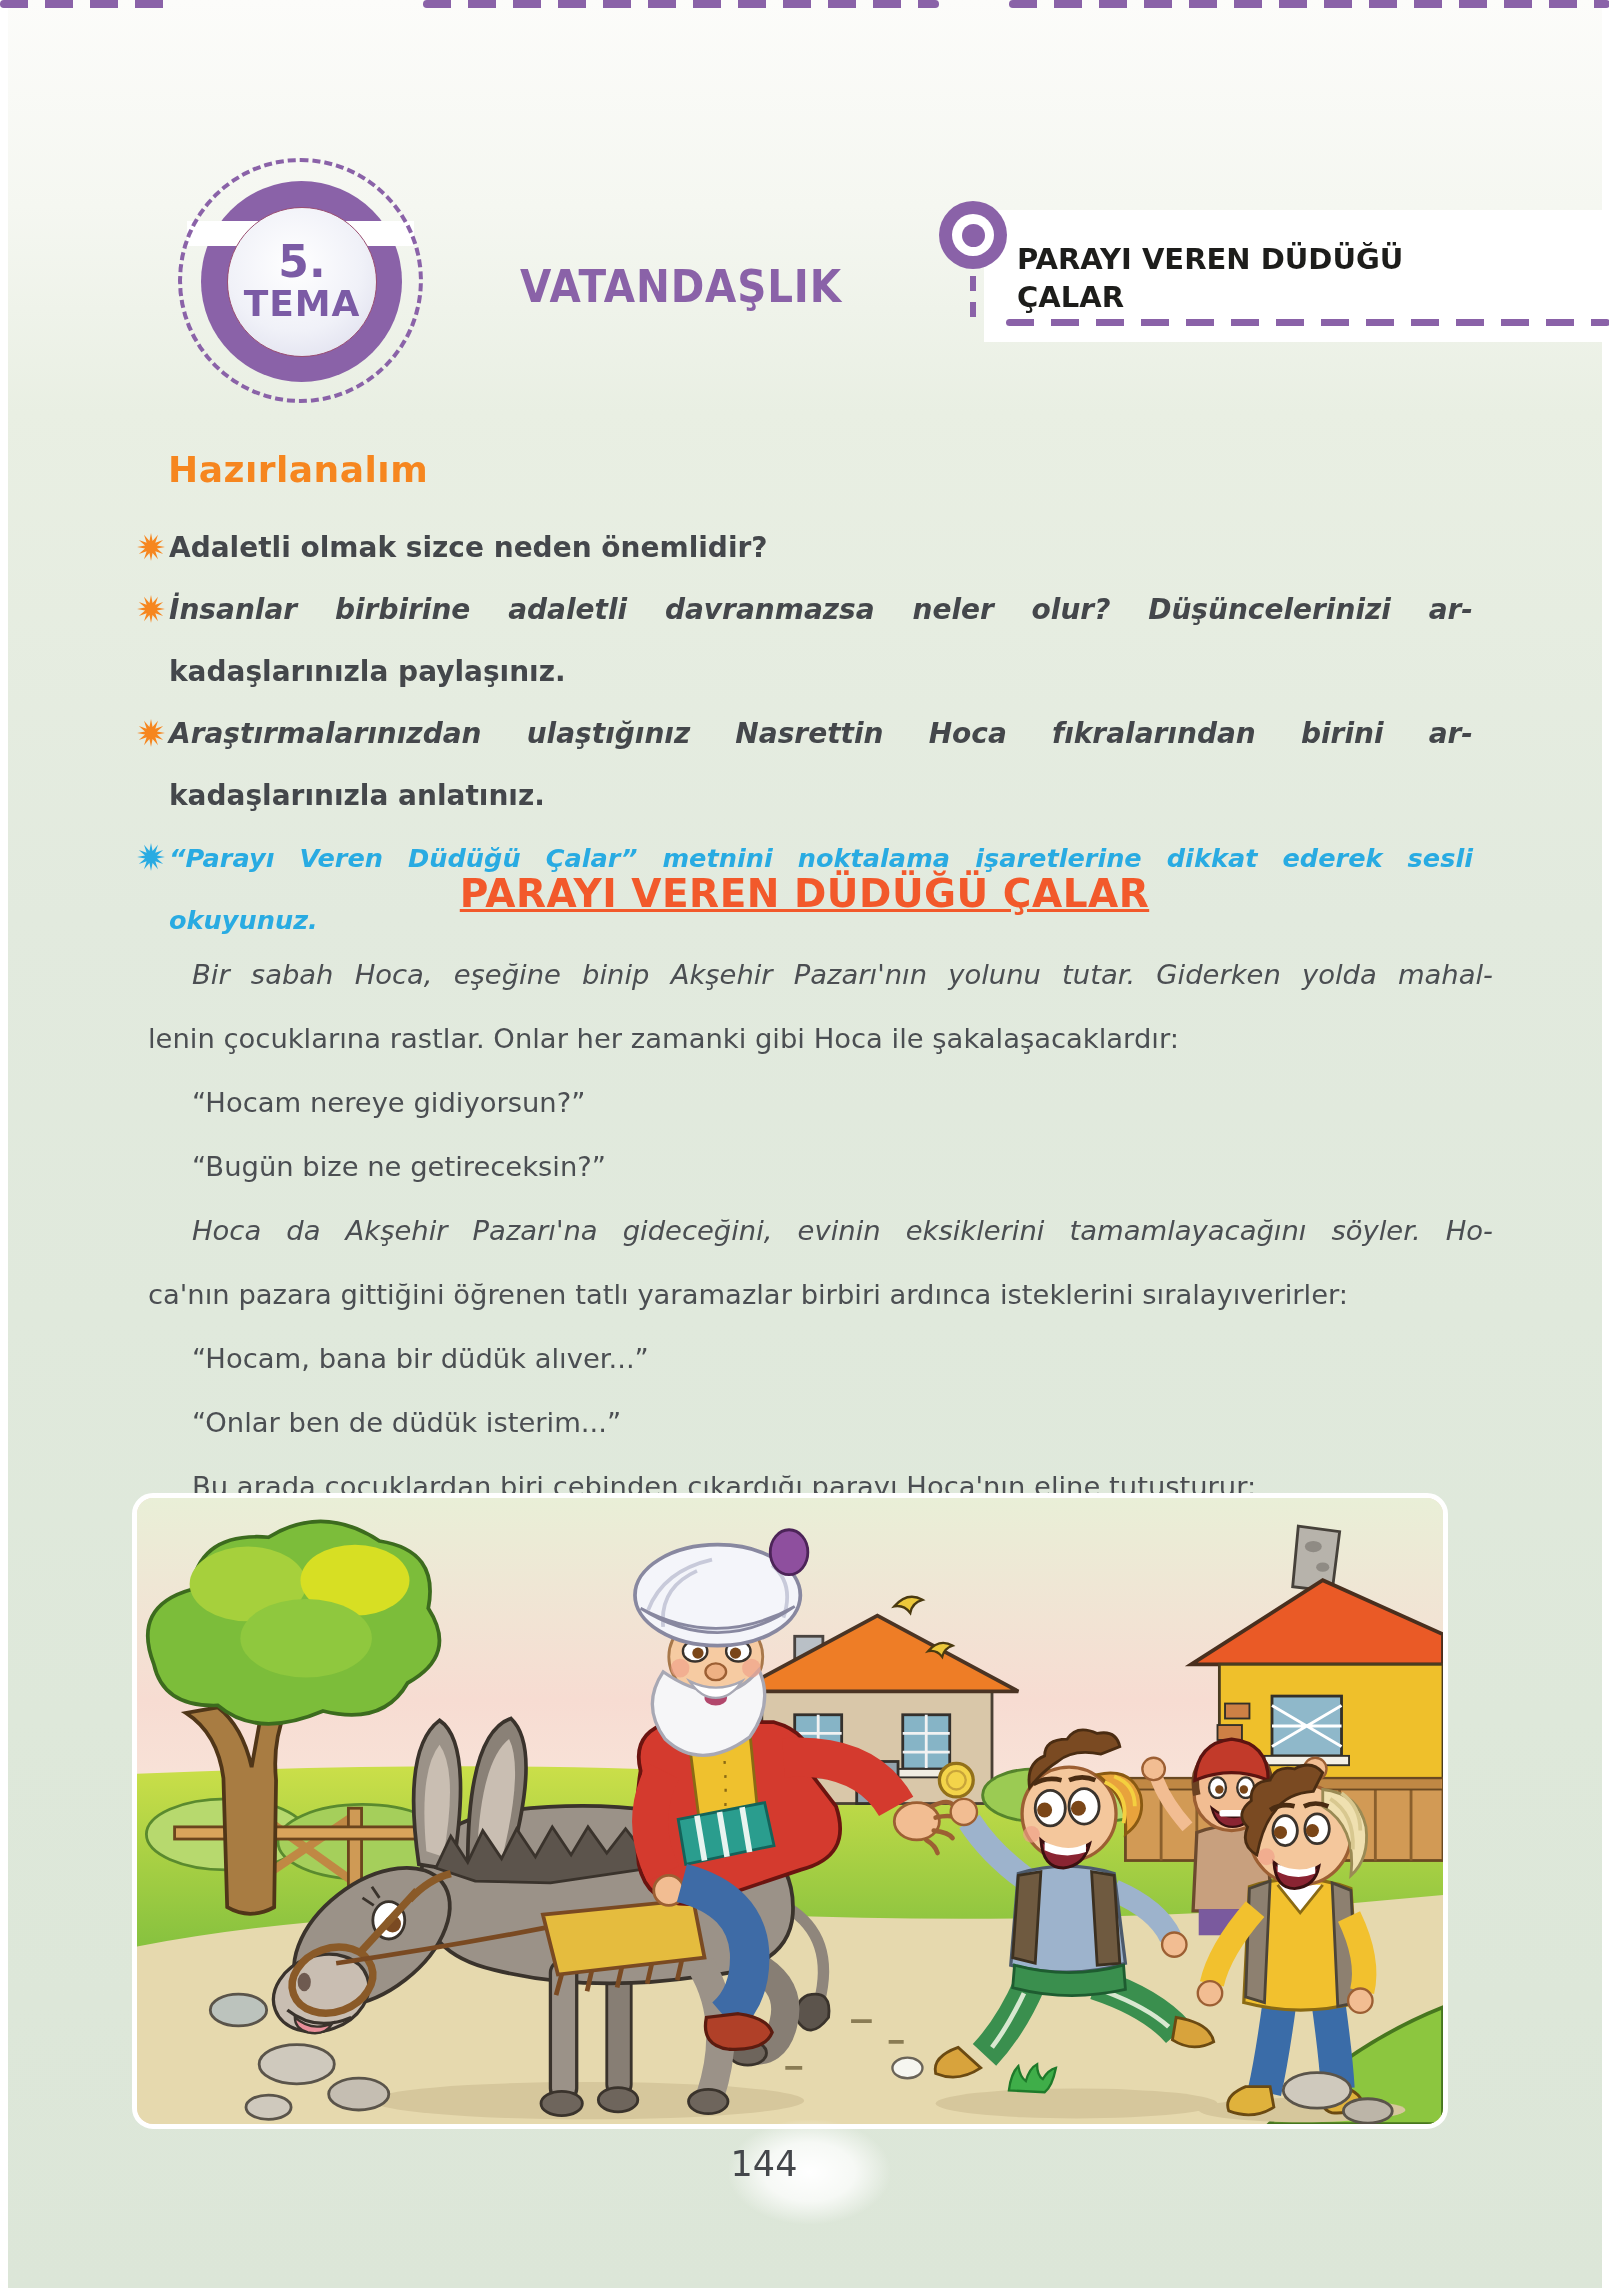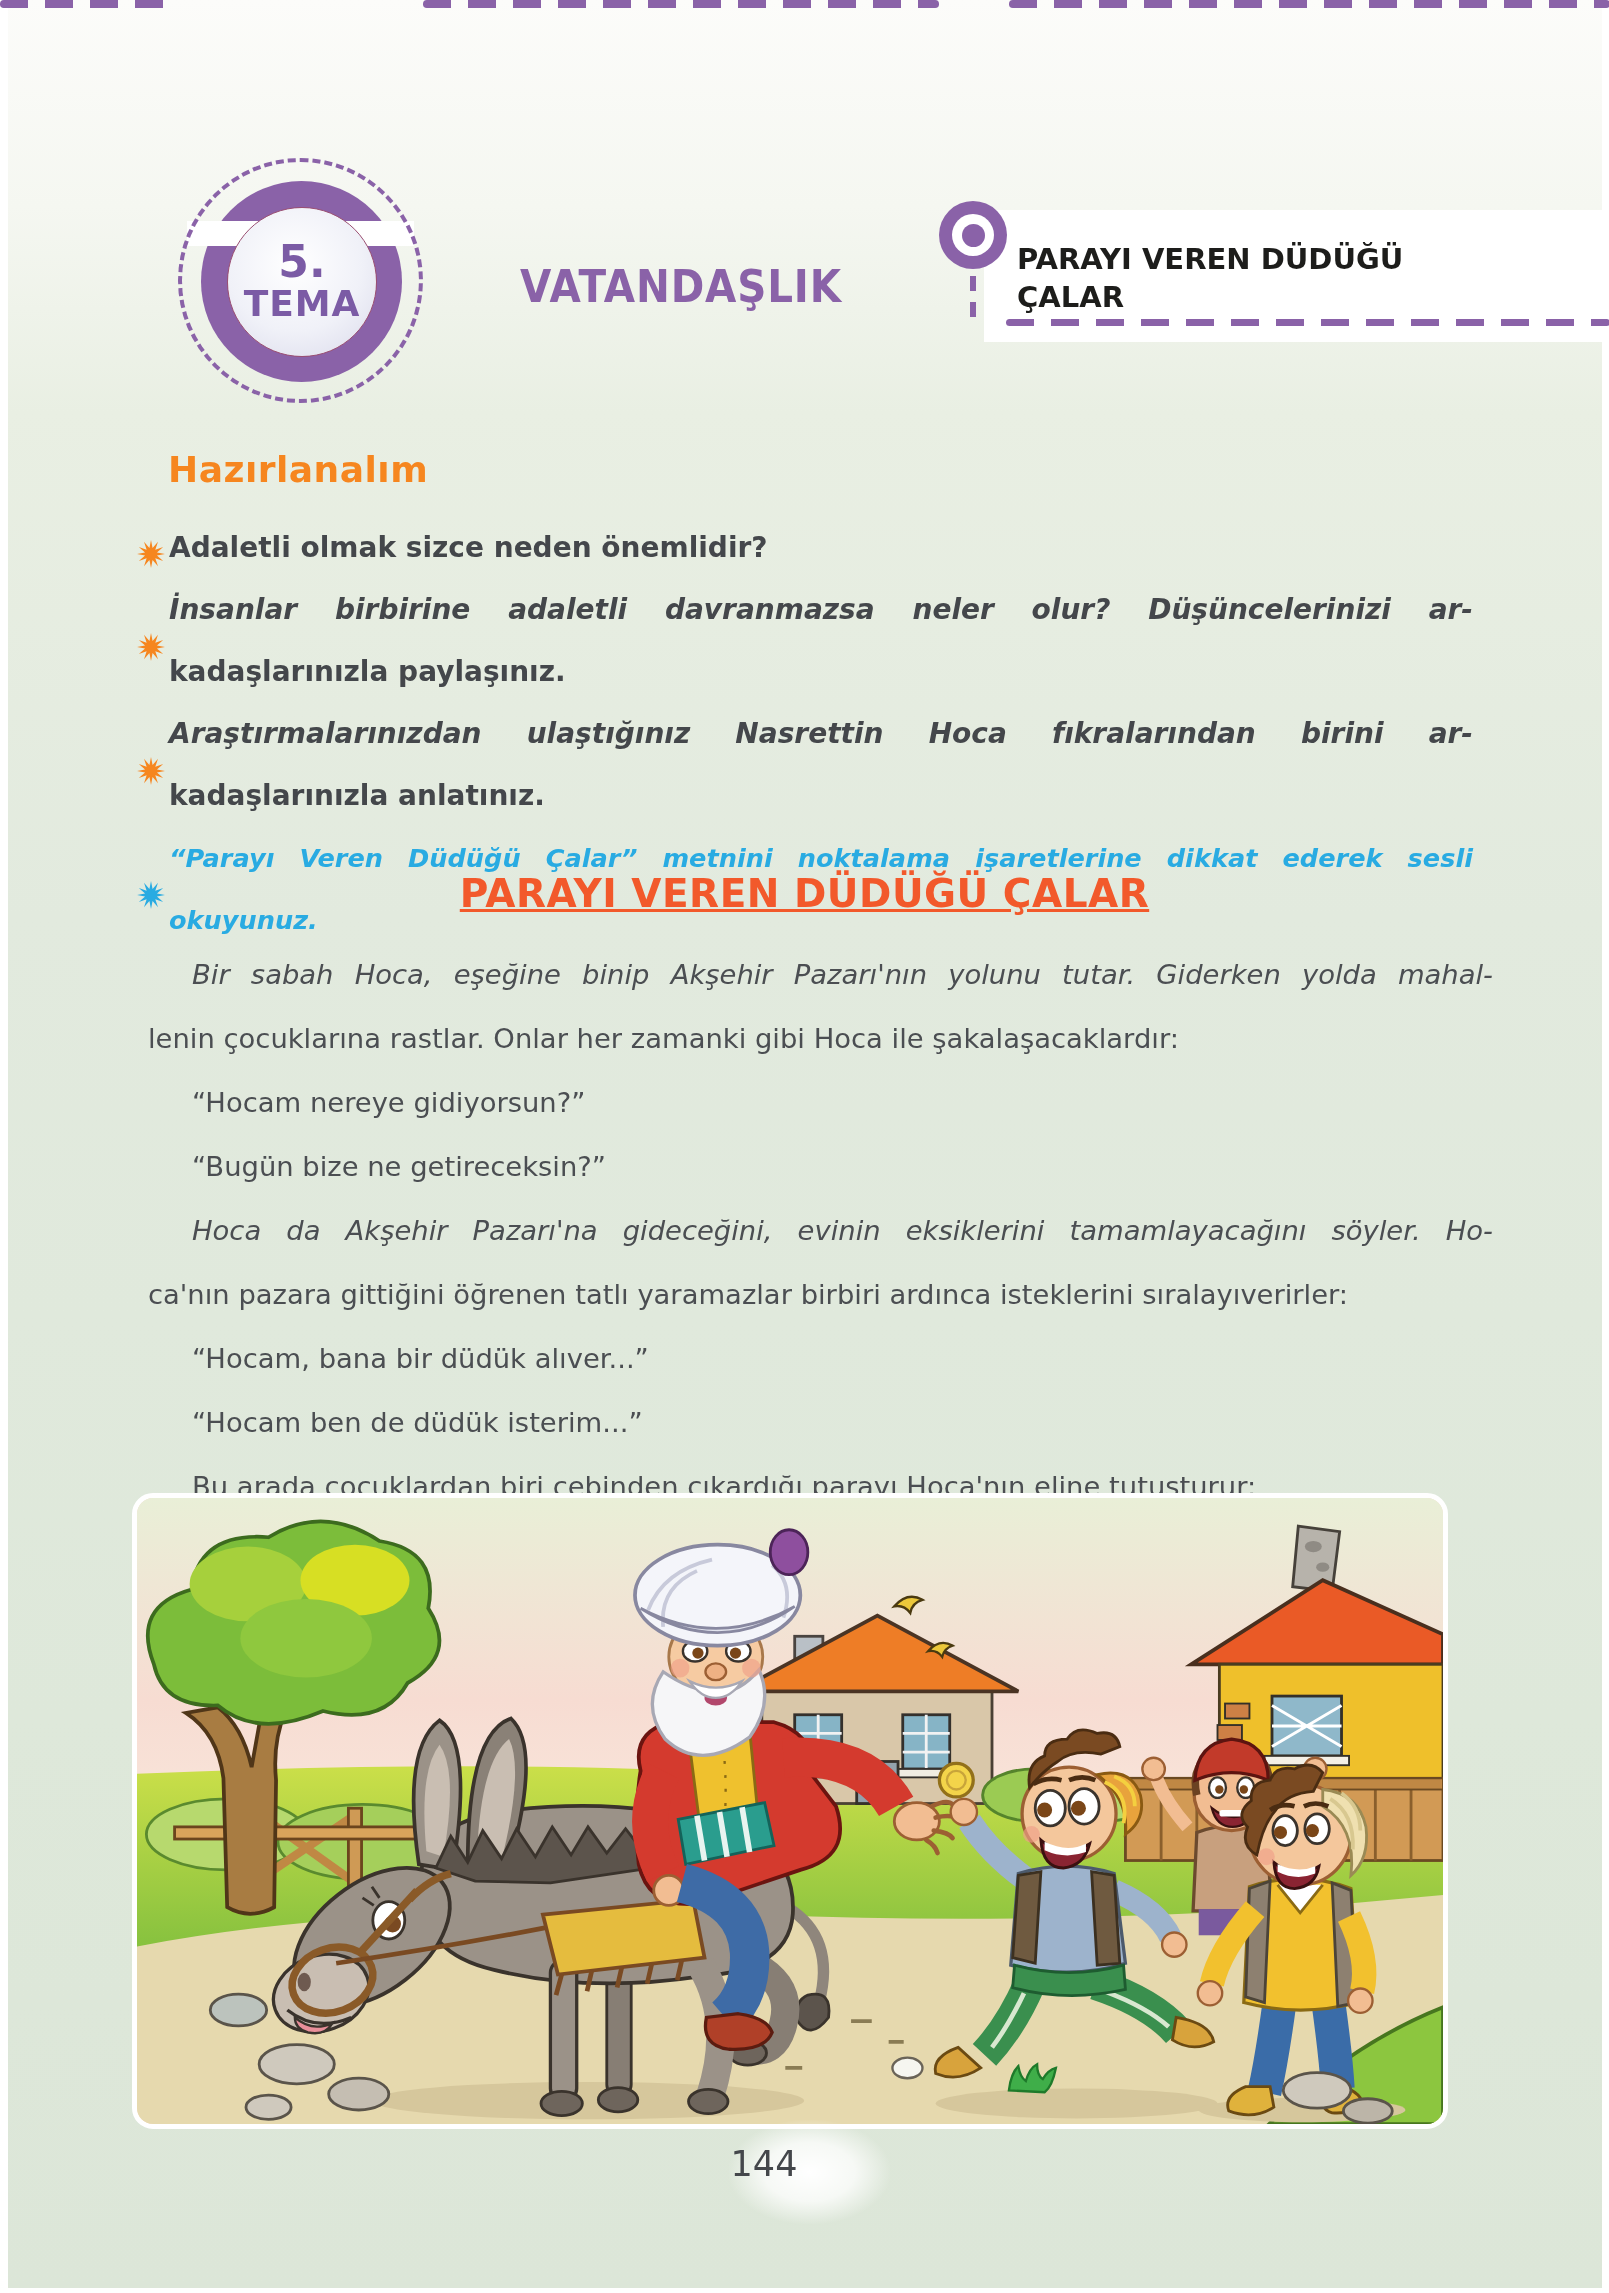--- a/index.html
+++ b/index.html
@@ -48,21 +48,21 @@
   .lesson-icon .ring{width:42px;height:42px;border-radius:50%;background:#fff;
     display:flex;align-items:center;justify-content:center;}
   .lesson-icon .core{width:23px;height:23px;border-radius:50%;background:var(--purple);}
   .lesson-text{position:absolute;left:1017px;top:240px;width:416px;
     font-size:29px;font-weight:bold;color:var(--ink);line-height:38px;}
 
   
   .prepare-heading{position:absolute;left:168px;top:449px;font-size:36px;font-weight:bold;
     color:var(--orange);letter-spacing:0.5px;}
   .bullets{position:absolute;left:137px;top:517px;width:1336px;}
-  .bullet{display:flex;align-items:center;}
+  .bullet{display:flex;align-items:flex-start;}
   .bullet .bicon{flex:0 0 32px;margin-top:16px;}
   .bullet .btext{flex:1;font-size:28px;font-weight:bold;line-height:62px;color:#44474b;}
   .bullet.blue .btext{color:var(--blue);font-size:25.6px;}
   .bullet.blue .bicon{color:var(--blue);}
   .bullet.orange .bicon{color:var(--orange);}
   .line{white-space:nowrap;}
   .line.fill{white-space:normal;text-align:justify;text-align-last:justify;font-style:italic;}
 
   
   .story-title{position:absolute;left:132px;top:871px;width:1345px;text-align:center;
@@ -164,21 +164,21 @@
 <div class="story-title">PARAYI VEREN DÜDÜĞÜ ÇALAR</div>
 
 <div class="story">
   <div class="line fill indent">Bir sabah Hoca, eşeğine binip Akşehir Pazarı'nın yolunu tutar. Giderken yolda mahal-</div>
   <div class="line">lenin çocuklarına rastlar. Onlar her zamanki gibi Hoca ile şakalaşacaklardır:</div>
   <div class="line indent">“Hocam nereye gidiyorsun?”</div>
   <div class="line indent">“Bugün bize ne getireceksin?”</div>
   <div class="line fill indent">Hoca da Akşehir Pazarı'na gideceğini, evinin eksiklerini tamamlayacağını söyler. Ho-</div>
   <div class="line">ca'nın pazara gittiğini öğrenen tatlı yaramazlar birbiri ardınca isteklerini sıralayıverirler:</div>
   <div class="line indent">“Hocam, bana bir düdük alıver...”</div>
-  <div class="line indent">“Hocam ben de düdük isterim...”</div>
+  <div class="line indent">“Onlar ben de düdük isterim...”</div>
   <div class="line indent">Bu arada çocuklardan biri cebinden çıkardığı parayı Hoca'nın eline tutuşturur:</div>
   <div class="line indent">“Hocam, bana da bir düdük alıver.”</div>
 </div>
 
 <div class="illustration">
 <svg viewBox="0 0 1390 670" preserveAspectRatio="none">
   <defs>
     <linearGradient id="sky" x1="0" y1="0" x2="0" y2="1">
       <stop offset="0" stop-color="#e9efd7"></stop>
           <stop offset="0.45" stop-color="#f7dcd2"></stop>

